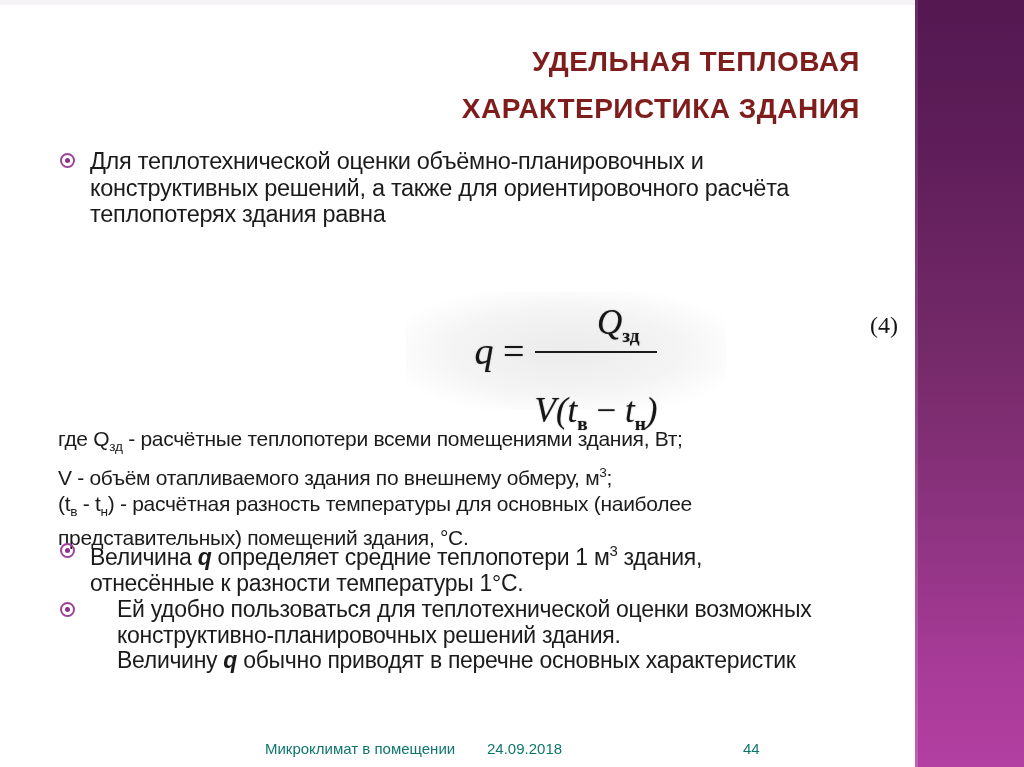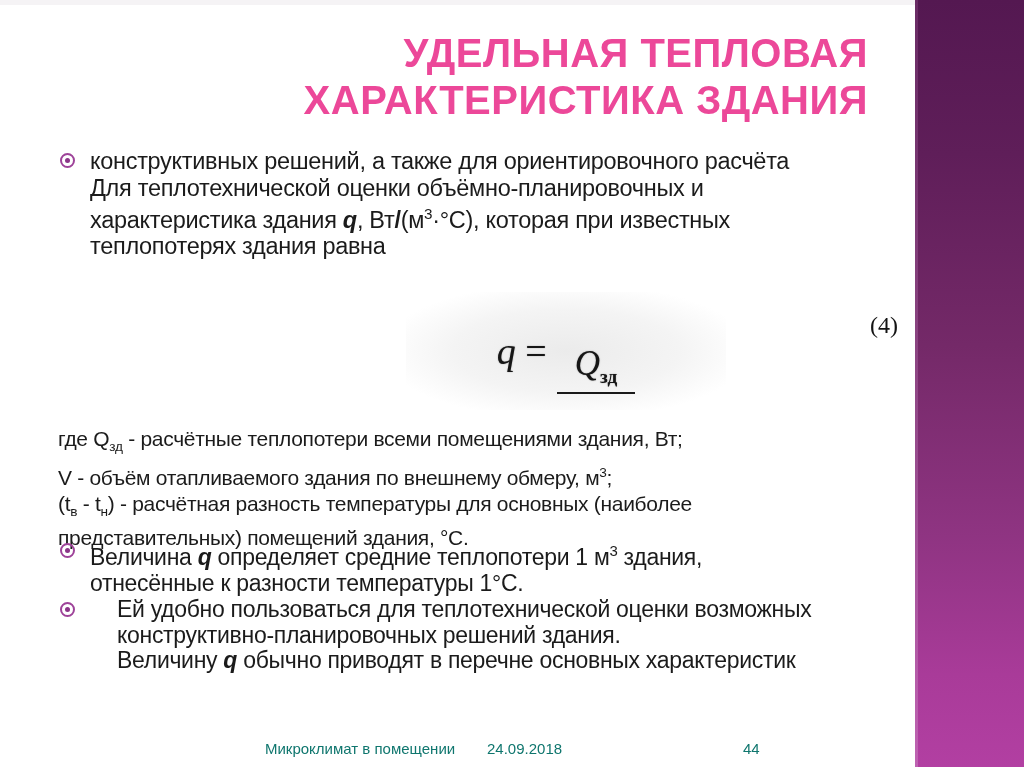--- a/index.html
+++ b/index.html
@@ -9,23 +9,23 @@
   
   .sidebar{position:absolute;top:0;left:915px;width:109px;height:767px;
            background:linear-gradient(180deg,#541851 0%,#5f1e59 20%,#742968 45%,#8f3482 70%,#a93b99 88%,#b23fa2 100%);}
   .sidebar::before{content:"";position:absolute;left:0;top:0;width:3px;height:100%;
            background:linear-gradient(180deg,#7a3a74,#c popups 0); background:linear-gradient(180deg,#7a3a74,#c87fbe);opacity:.55;}
 
   
   .topstrip{position:absolute;top:0;left:0;width:915px;height:5px;background:#f5f3f5;}
 
   
-  .title{position:absolute;top:30px;right:156px;width:730px;margin:0;
-         text-align:right;font-weight:bold;font-size:40px;line-height:47px;
-         color:#ec4899;letter-spacing:.5px;}
+  .title{position:absolute;top:30px;right:156px;width:730px;margin:8px;
+         text-align:right;font-weight:bold;font-size:28px;line-height:47px;
+         color:#7f1d1d;letter-spacing:.5px;}
   .title .tl{display:block;}
 
   
   .bullet-block{position:absolute;left:60px;width:860px;display:flex;align-items:flex-start;}
   .marker{flex:0 0 auto;width:15px;height:15px;box-sizing:border-box;margin-top:5px;
           border:2px solid #9e4399;border-radius:50%;position:relative;}
   .marker::after{content:"";position:absolute;left:50%;top:50%;width:5px;height:5px;
           margin:-2.5px 0 0 -2.5px;background:#8b3588;border-radius:50%;}
   .btext{margin-left:15px;letter-spacing:-.3px;}
   #b1 .btext{font-size:23.5px;line-height:26.5px;}
@@ -77,32 +77,34 @@
   <div class="sidebar"></div>
 
   <h1 class="title">
     <span class="tl">УДЕЛЬНАЯ ТЕПЛОВАЯ</span>
     <span class="tl">ХАРАКТЕРИСТИКА ЗДАНИЯ</span>
   </h1>
 
   <div id="b1" class="bullet-block">
     <span class="marker"></span>
     <div class="btext">
+        <div class="tline"><span>Для теплотехнической оценки объёмно-планировочных и</span></div>
         <div class="tline"><span>конструктивных решений, а также для ориентировочного расчёта</span></div>
-        <div class="tline"><span>Для теплотехнической оценки объёмно-планировочных и</span></div>
-        <div class="tline"><span>характеристика здания </span><span class="bold ital">q</span><span>, Вт</span><span class="bold">/</span><span>(м</span><sup>3</sup><span>·°С), которая при известных</span></div>
         <div class="tline"><span>теплопотерях здания равна</span></div>
       </div>
   </div>
 
   <div class="formula">
     <span class="f-lhs"><div class="tline"><span class="ital">q</span><span> =</span></div></span>
     <span class="f-frac">
       <span class="f-num">
           <div class="tline"><span class="ital">Q</span><sub>зд</sub></div>
+        </span>
+      <span class="f-den">
+          <div class="tline"><span class="ital">V</span><span class="ital">(</span><span class="ital">t</span><sub>в</sub><span> − </span><span class="ital">t</span><sub>н</sub><span class="ital">)</span></div>
         </span>
     </span>
   </div>
   <div class="eqnum">(4)</div>
 
   <div class="where">
       <div class="tline"><span>где Q</span><sub>зд</sub><span> - расчётные теплопотери всеми помещениями здания, Вт;</span></div>
       <div class="tline ind"><span>V - объём отапливаемого здания по внешнему обмеру, м</span><sup>3</sup><span>;</span></div>
       <div class="tline ind"><span>(t</span><sub>в</sub><span> - t</span><sub>н</sub><span>) - расчётная разность температуры для основных (наиболее</span></div>
       <div class="tline ind"><span>представительных) помещений здания, °С.</span></div>

